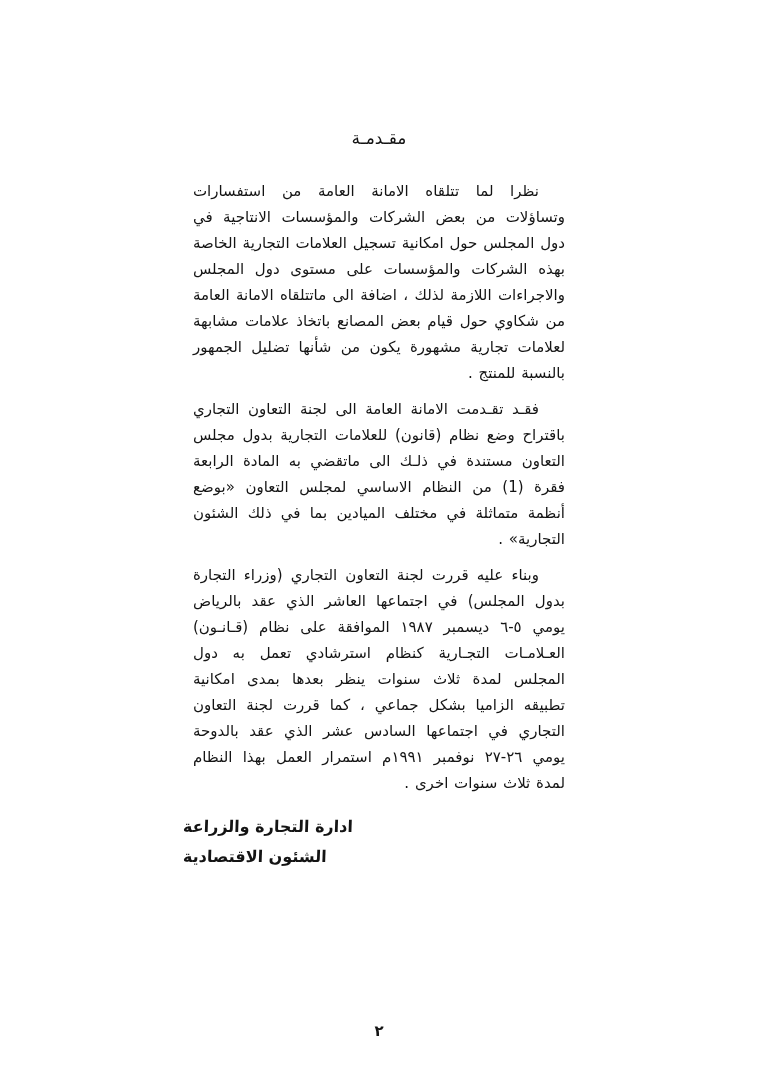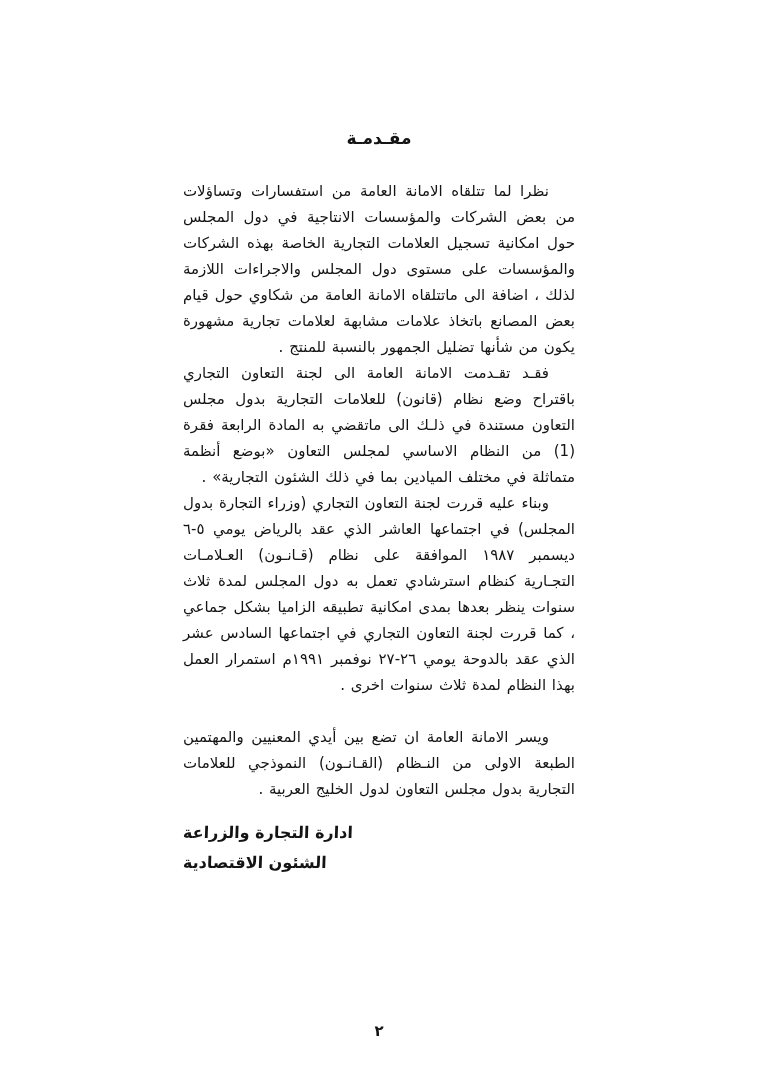--- a/index.html
+++ b/index.html
@@ -19,27 +19,27 @@
   }
   .content {
     position: absolute;
     top: 128px;
     right: 183px;
     width: 392px;
     direction: rtl;
   }
   .doc-title {
     text-align: center;
-    font-weight: bold;
+    font-weight: normal;
     font-size: 17px;
     letter-spacing: 1px;
     margin: 0 0 30px 0;
   }
   .para {
-    margin: 0;
+    margin: 10px;
     font-size: 15px;
     line-height: 26px;
     text-align: justify;
     text-justify: inter-word;
     text-indent: 26px;
     word-spacing: 1px;
   }
   .para.closing {
     margin-top: 26px;
   }
@@ -75,21 +75,20 @@
   <div class="content">
 
     <h1 class="doc-title">مقـدمـة</h1>
 
     <p class="para">نظرا لما تتلقاه الامانة العامة من استفسارات وتساؤلات من بعض الشركات والمؤسسات الانتاجية في دول المجلس حول امكانية تسجيل العلامات التجارية الخاصة بهذه الشركات والمؤسسات على مستوى دول المجلس والاجراءات اللازمة لذلك ، اضافة الى ماتتلقاه الامانة العامة من شكاوي حول قيام بعض المصانع باتخاذ علامات مشابهة لعلامات تجارية مشهورة يكون من شأنها تضليل الجمهور بالنسبة للمنتج .</p>
 
     <p class="para">فقـد تقـدمت الامانة العامة الى لجنة التعاون التجاري باقتراح وضع نظام (قانون) للعلامات التجارية بدول مجلس التعاون مستندة في ذلـك الى ماتقضي به المادة الرابعة فقرة (1) من النظام الاساسي لمجلس التعاون «بوضع أنظمة متماثلة في مختلف الميادين بما في ذلك الشئون التجارية» .</p>
 
     <p class="para">وبناء عليه قررت لجنة التعاون التجاري (وزراء التجارة بدول المجلس) في اجتماعها العاشر الذي عقد بالرياض يومي ٥-٦ ديسمبر ١٩٨٧ الموافقة على نظام (قـانـون) العـلامـات التجـارية كنظام استرشادي تعمل به دول المجلس لمدة ثلاث سنوات ينظر بعدها بمدى امكانية تطبيقه الزاميا بشكل جماعي ، كما قررت لجنة التعاون التجاري في اجتماعها السادس عشر الذي عقد بالدوحة يومي ٢٦-٢٧ نوفمبر ١٩٩١م استمرار العمل بهذا النظام لمدة ثلاث سنوات اخرى .</p>
 
-    <p class="para closing">ويسر الامانة العامة ان تضع بين أيدي المعنيين والمهتمين الطبعة الاولى من النـظام (القـانـون) النموذجي للعلامات التجارية بدول مجلس التعاون لدول الخليج العربية .</p>
 
     <div class="signature">
       <span class="sig-line">ادارة التجارة والزراعة</span>
       <span class="sig-line">الشئون الاقتصادية</span>
     </div>
 
   </div>
 
   <div class="page-number">٢</div>
 

